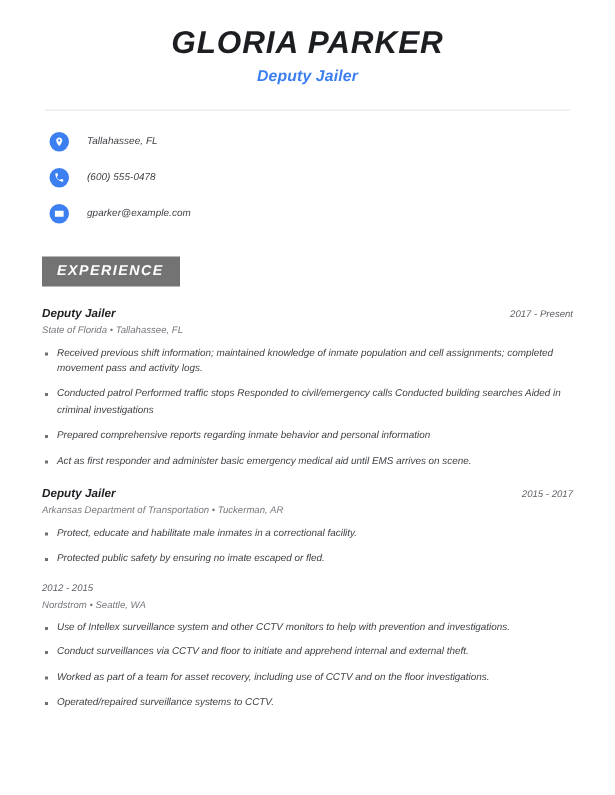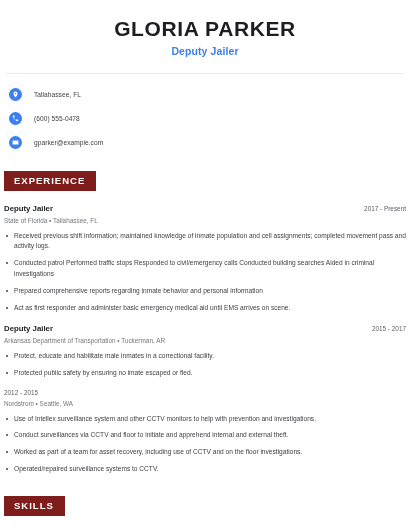--- a/index.html
+++ b/index.html
@@ -11,22 +11,23 @@
     height: 530px;
     background: #ffffff;
     font-family: "Liberation Sans", sans-serif;
     color: #2e3033;
     overflow: hidden;
   }
   .page {
     width: 410px;
     height: 530px;
     box-sizing: border-box;
-    padding: 0 4px;
+    padding: 0 28px;
     position: relative;
+    font-style: italic;
   }
 
   
   .header {
     text-align: center;
     padding-top: 17px;
   }
   .full-name {
     font-size: 21px;
     font-weight: bold;
@@ -73,21 +74,21 @@
     font-size: 6.6px;
     color: #3c3f43;
     margin-left: 12px;
     letter-spacing: 0.05px;
   }
 
   
   .section { margin-top: 20px; }
   .section-badge {
     display: inline-block;
-    background: #7f1d1d;
+    background: #737373;
     color: #ffffff;
     font-size: 9.5px;
     font-weight: bold;
     letter-spacing: 1px;
     padding: 5px 11px 5px 10px;
     line-height: 1;
   }
 
   
   .jobs { margin-top: 13px; }
@@ -213,18 +214,14 @@
           <li class="bullet">Use of Intellex surveillance system and other CCTV monitors to help with prevention and investigations.</li>
           <li class="bullet">Conduct surveillances via CCTV and floor to initiate and apprehend internal and external theft.</li>
           <li class="bullet">Worked as part of a team for asset recovery, including use of CCTV and on the floor investigations.</li>
           <li class="bullet">Operated/repaired surveillance systems to CCTV.</li>
         </ul>
       </div>
 
     </div>
   </div>
 
-  <div class="section">
-    <span class="section-badge">SKILLS</span>
-    
-  </div>
 
 </div>
 
 </body></html>

